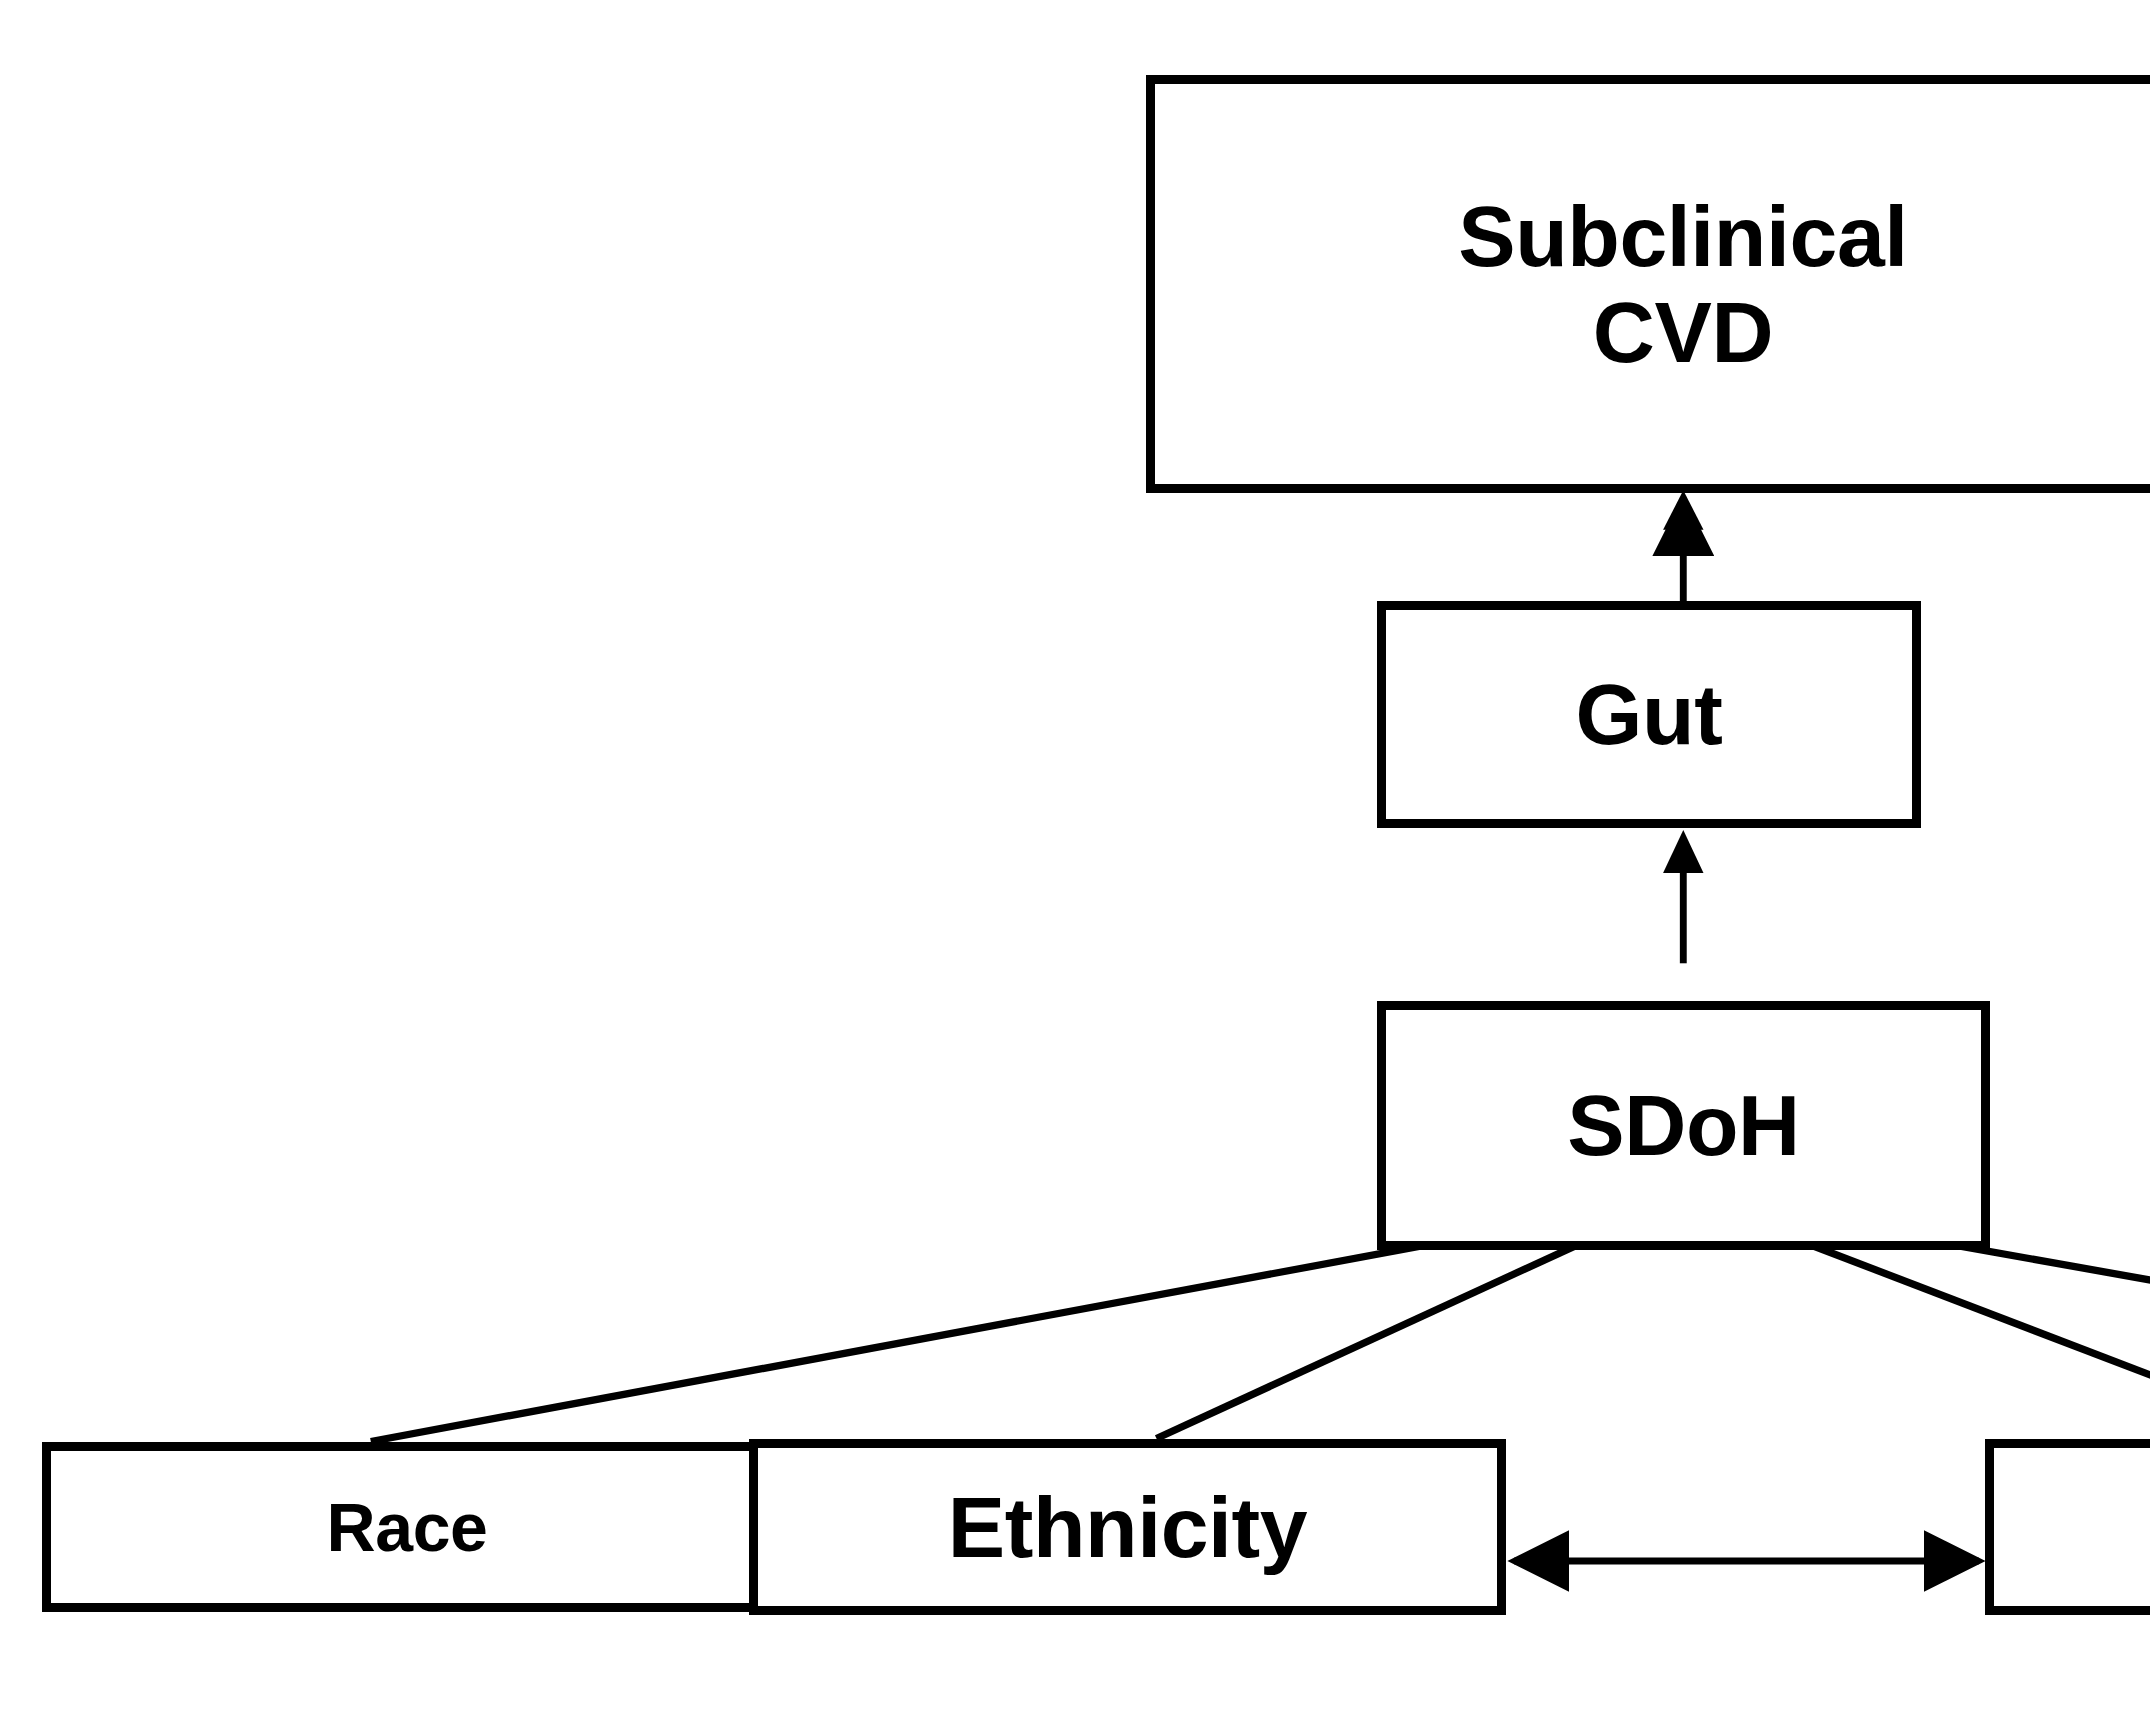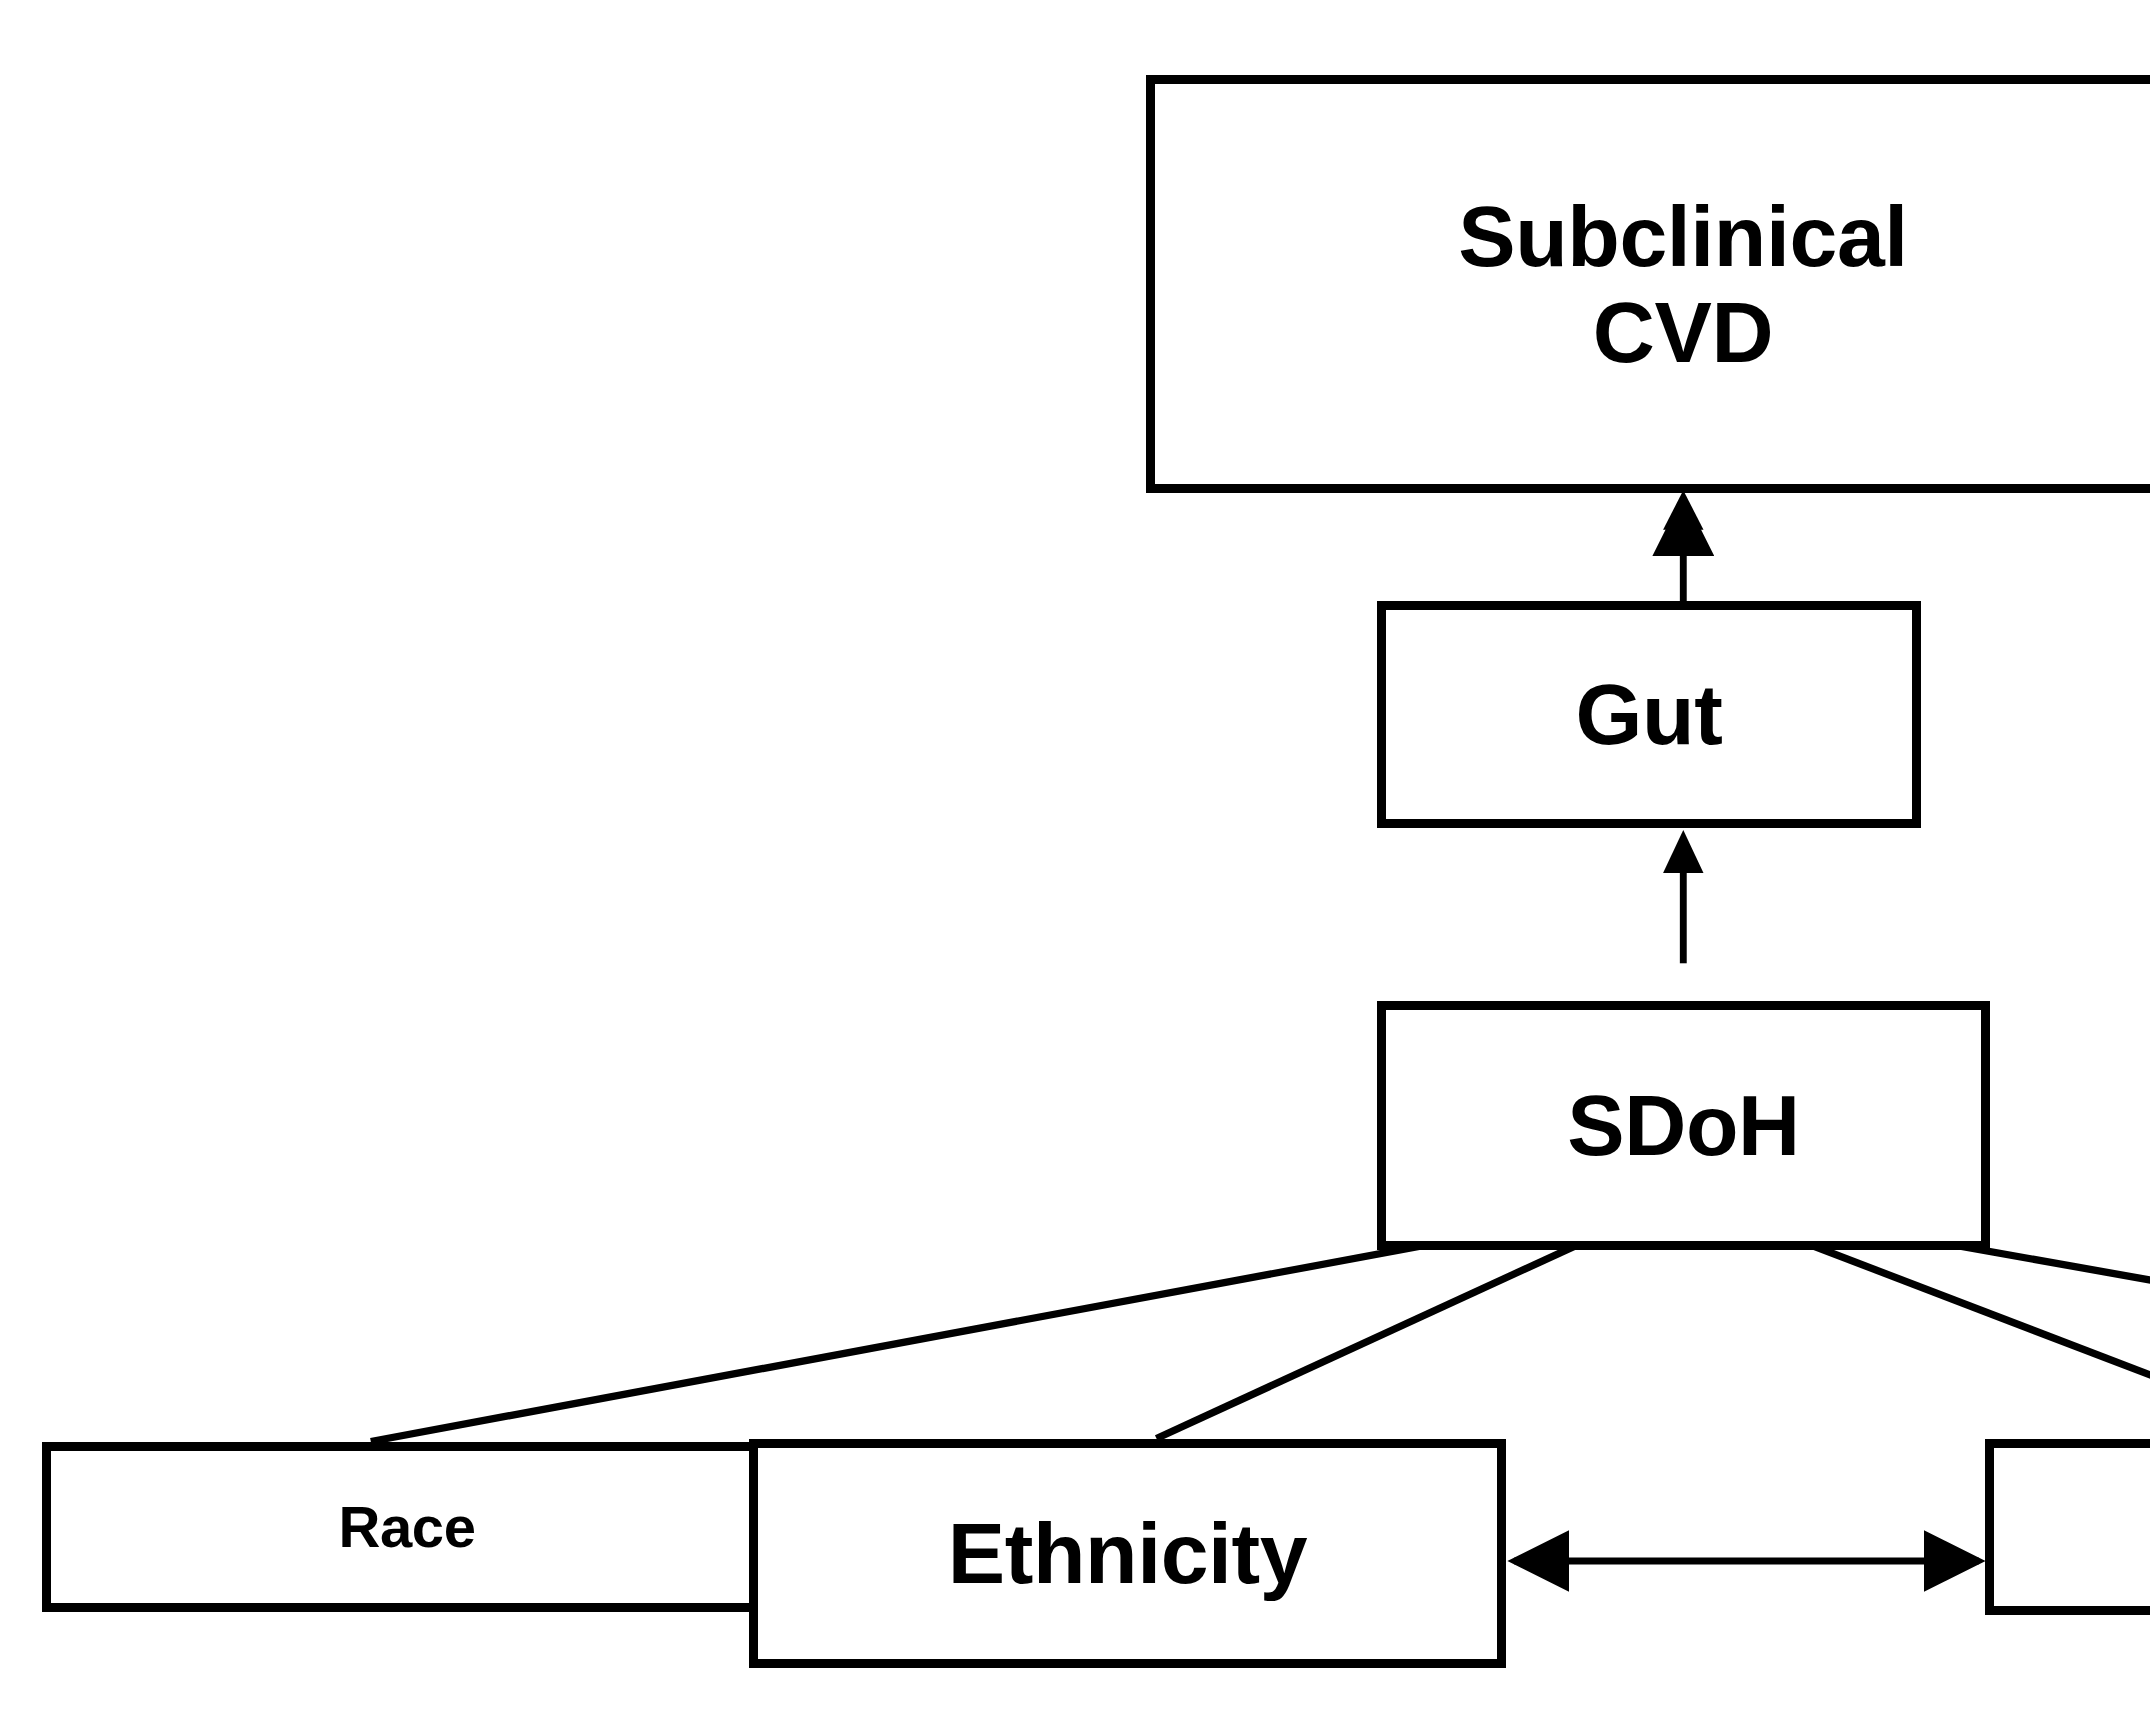--- a/index.html
+++ b/index.html
@@ -63,27 +63,27 @@
     top: 1001px;
     width: 613px;
     height: 249px;
     font-size: 86px;
   }
   #node-race {
     left: 42px;
     top: 1442px;
     width: 730px;
     height: 170px;
-    font-size: 58px;
+    font-size: 68px;
   }
   #node-ethnicity {
     left: 749px;
     top: 1439px;
     width: 757px;
-    height: 229px;
+    height: 176px;
     font-size: 86px;
   }
   #node-gender {
     left: 1985px;
     top: 1439px;
     width: 682px;
     height: 176px;
     font-size: 86px;
   }
 </style>

